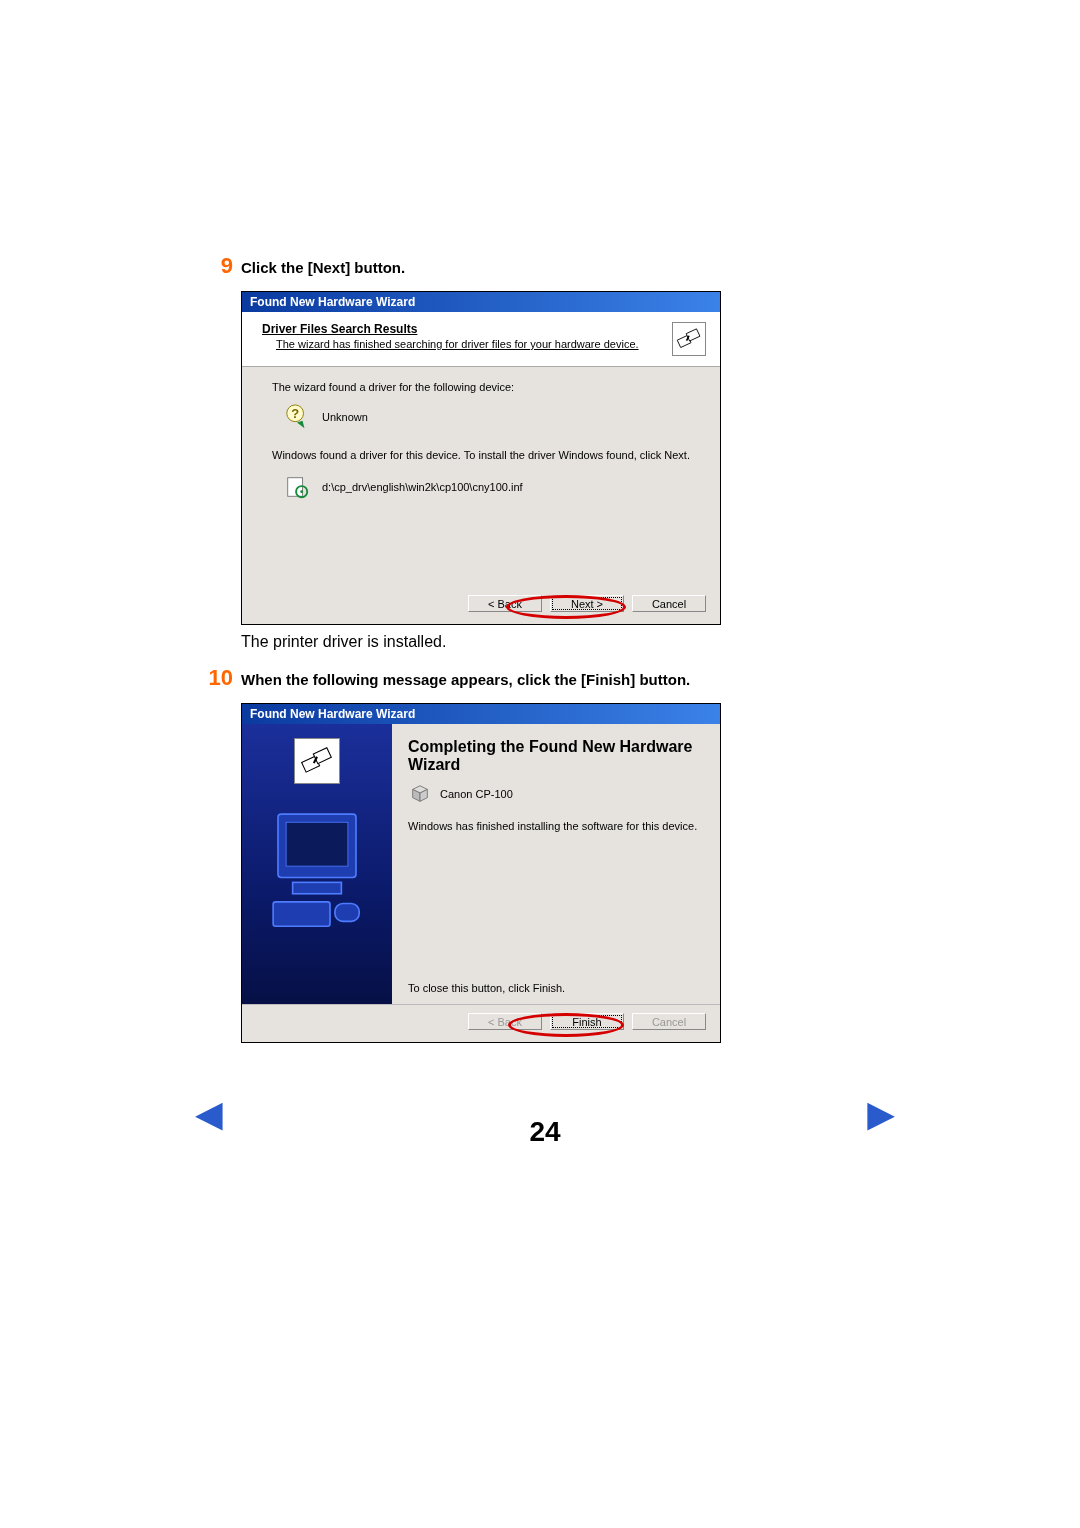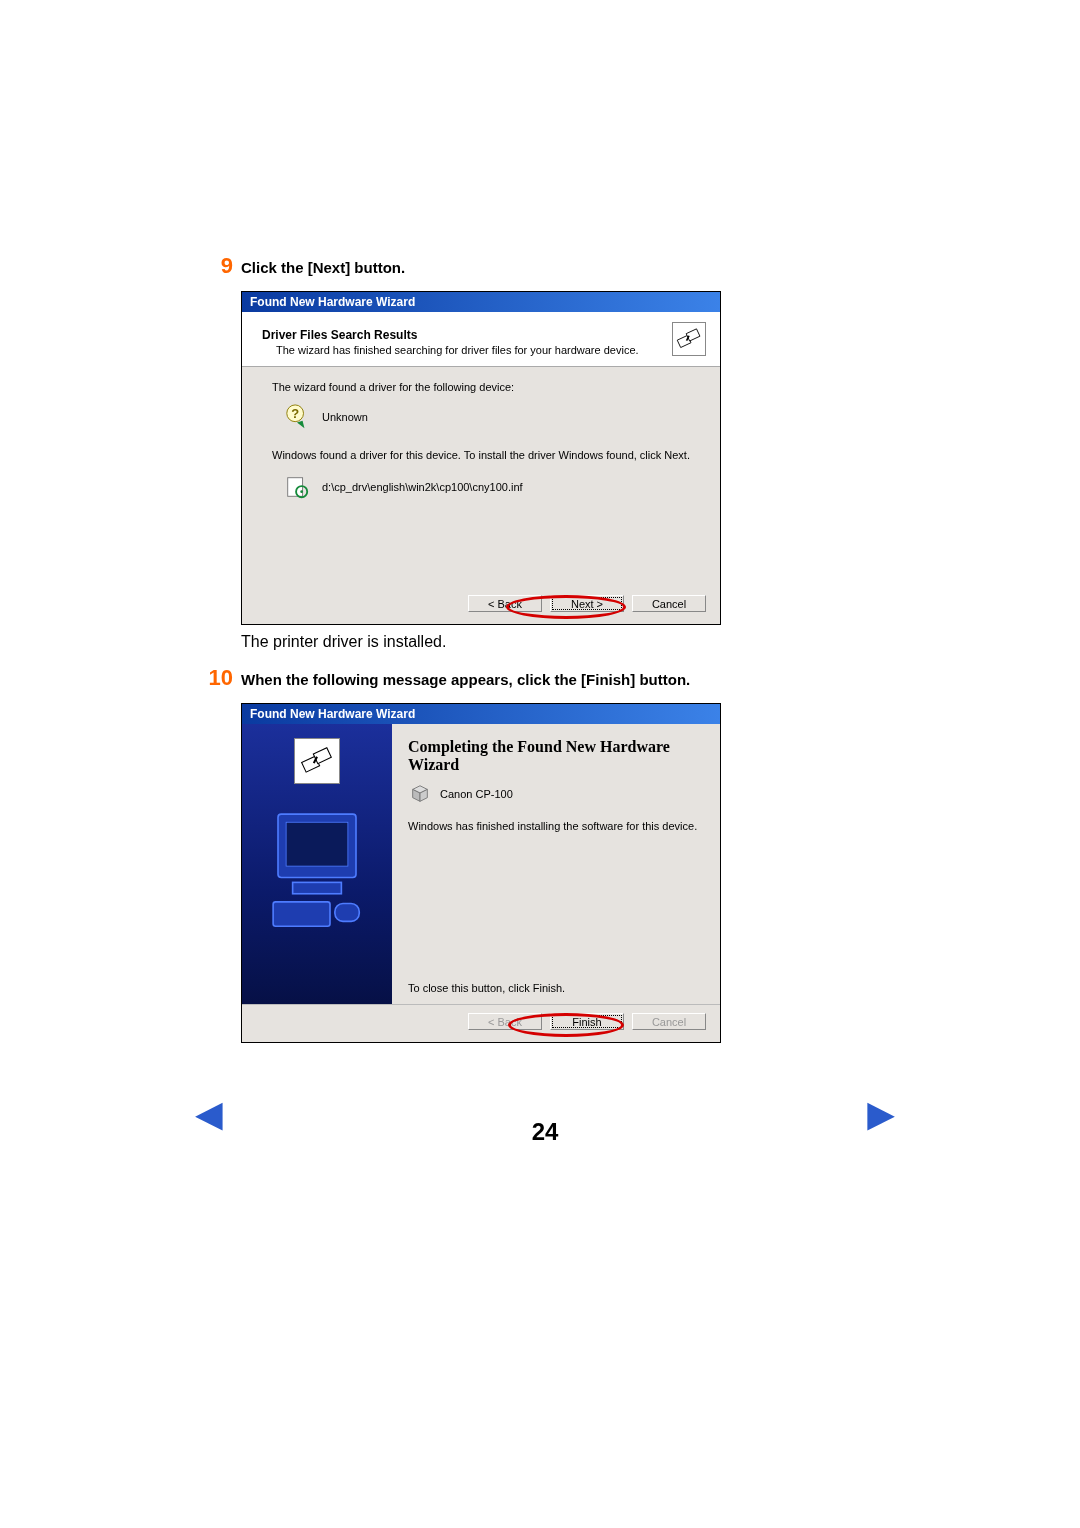--- a/index.html
+++ b/index.html
@@ -53,21 +53,22 @@
     font-weight: bold;
     padding: 3px 8px;
     font-size: 12px;
   }
   .dlg-header-area {
     background: #ffffff;
     padding: 10px 14px 10px 20px;
     border-bottom: 1px solid #aaa;
     display: flex;
     justify-content: space-between;
-    align-items: flex-end;
+    align-items: flex-start;
+    text-decoration: underline;
   }
   .dlg-header-text .hdr-bold {
     font-weight: bold;
     font-size: 12px;
   }
   .dlg-header-text .hdr-sub {
     font-size: 11px;
     margin-left: 14px;
     margin-top: 2px;
   }
@@ -167,21 +168,20 @@
     flex: 1;
     padding: 14px 16px 10px 16px;
     font-size: 11px;
     display: flex;
     flex-direction: column;
   }
   .dlg2-content .big-title {
     font-size: 16px;
     font-weight: bold;
     margin-bottom: 8px;
-    font-family: Liberation Serif, serif;
   }
   .dlg2-content .prn-row {
     display: flex; align-items: center;
     margin-bottom: 14px;
   }
   .dlg2-content .prn-row .prn-ico {
     width: 24px; height: 24px;
     display: flex; align-items: center; justify-content: center;
     margin-right: 8px;
   }
@@ -208,21 +208,21 @@
   .pager .arrow {
     width: 34px;
     font-size: 36px;
     color: #2a5bcc;
     cursor: pointer;
     user-select: none;
     line-height: 1;
   }
   .pager .pnum {
     font-weight: bold;
-    font-size: 24px;
+    font-size: 28px;
     margin-top: 35px;
   }
   .rel { position: relative; }
 </style>
 </head>
 <body>
 
 <div class="page-content">
 
   <div class="step-line">

